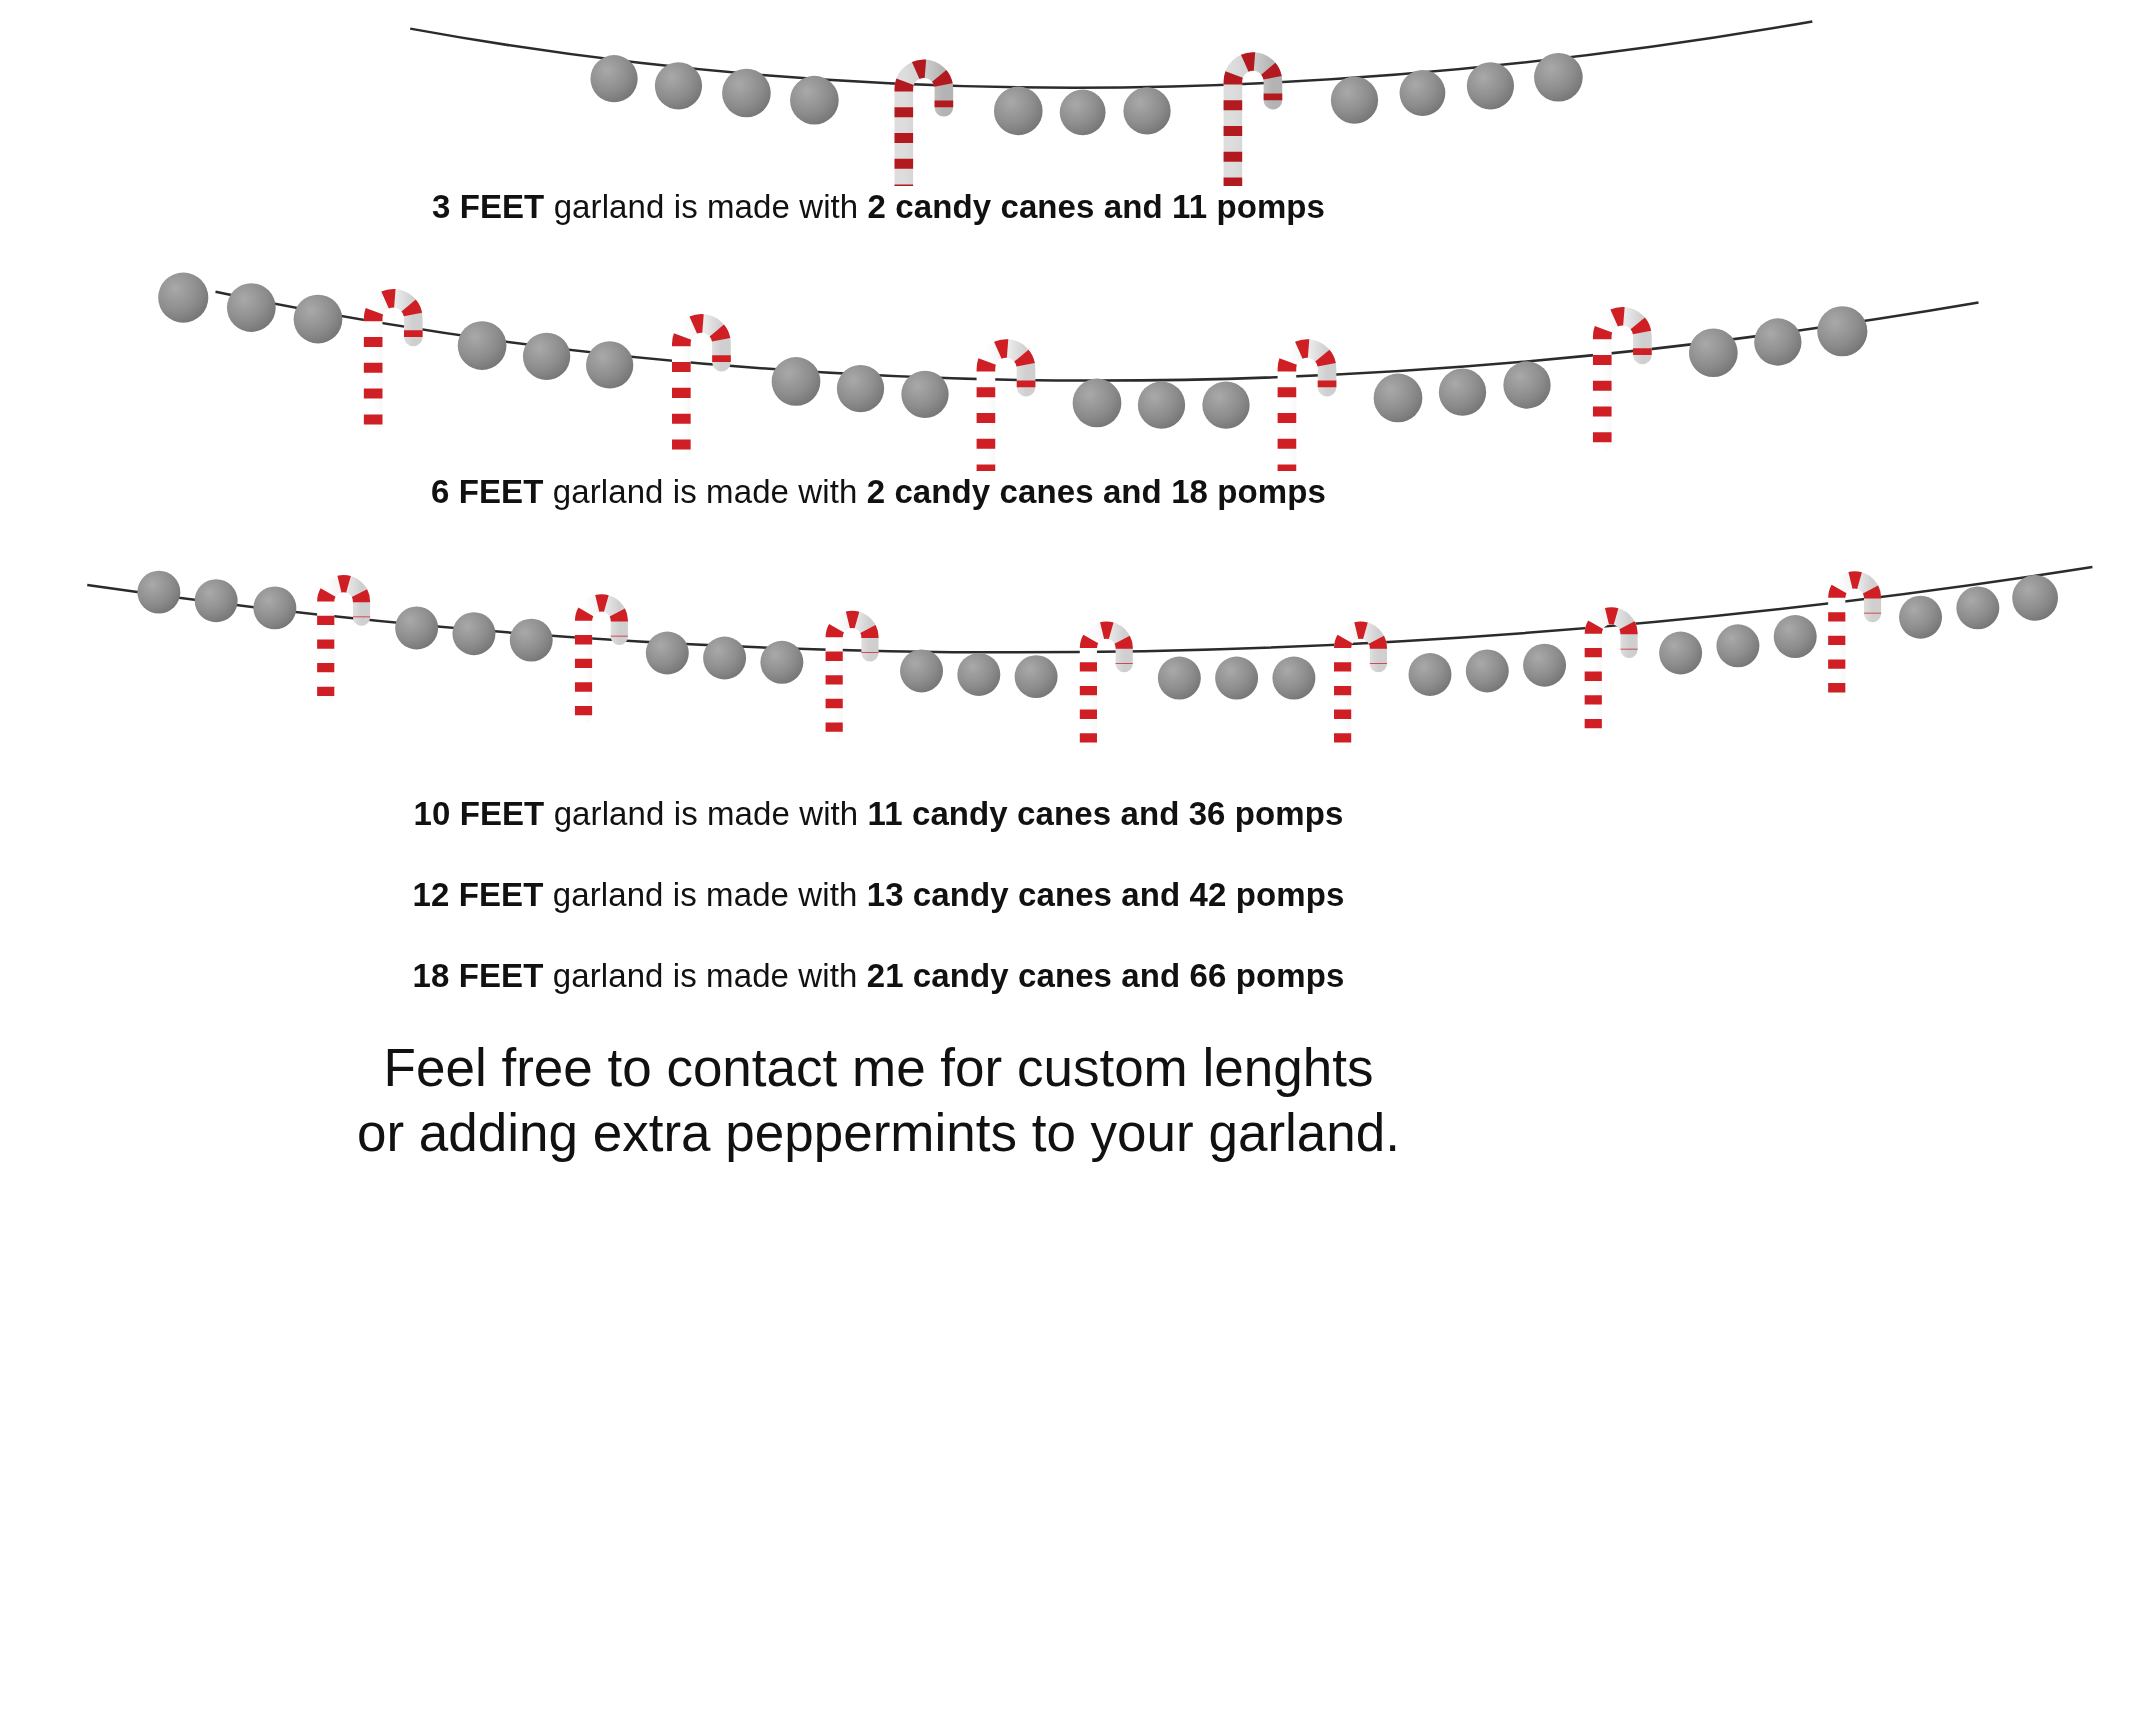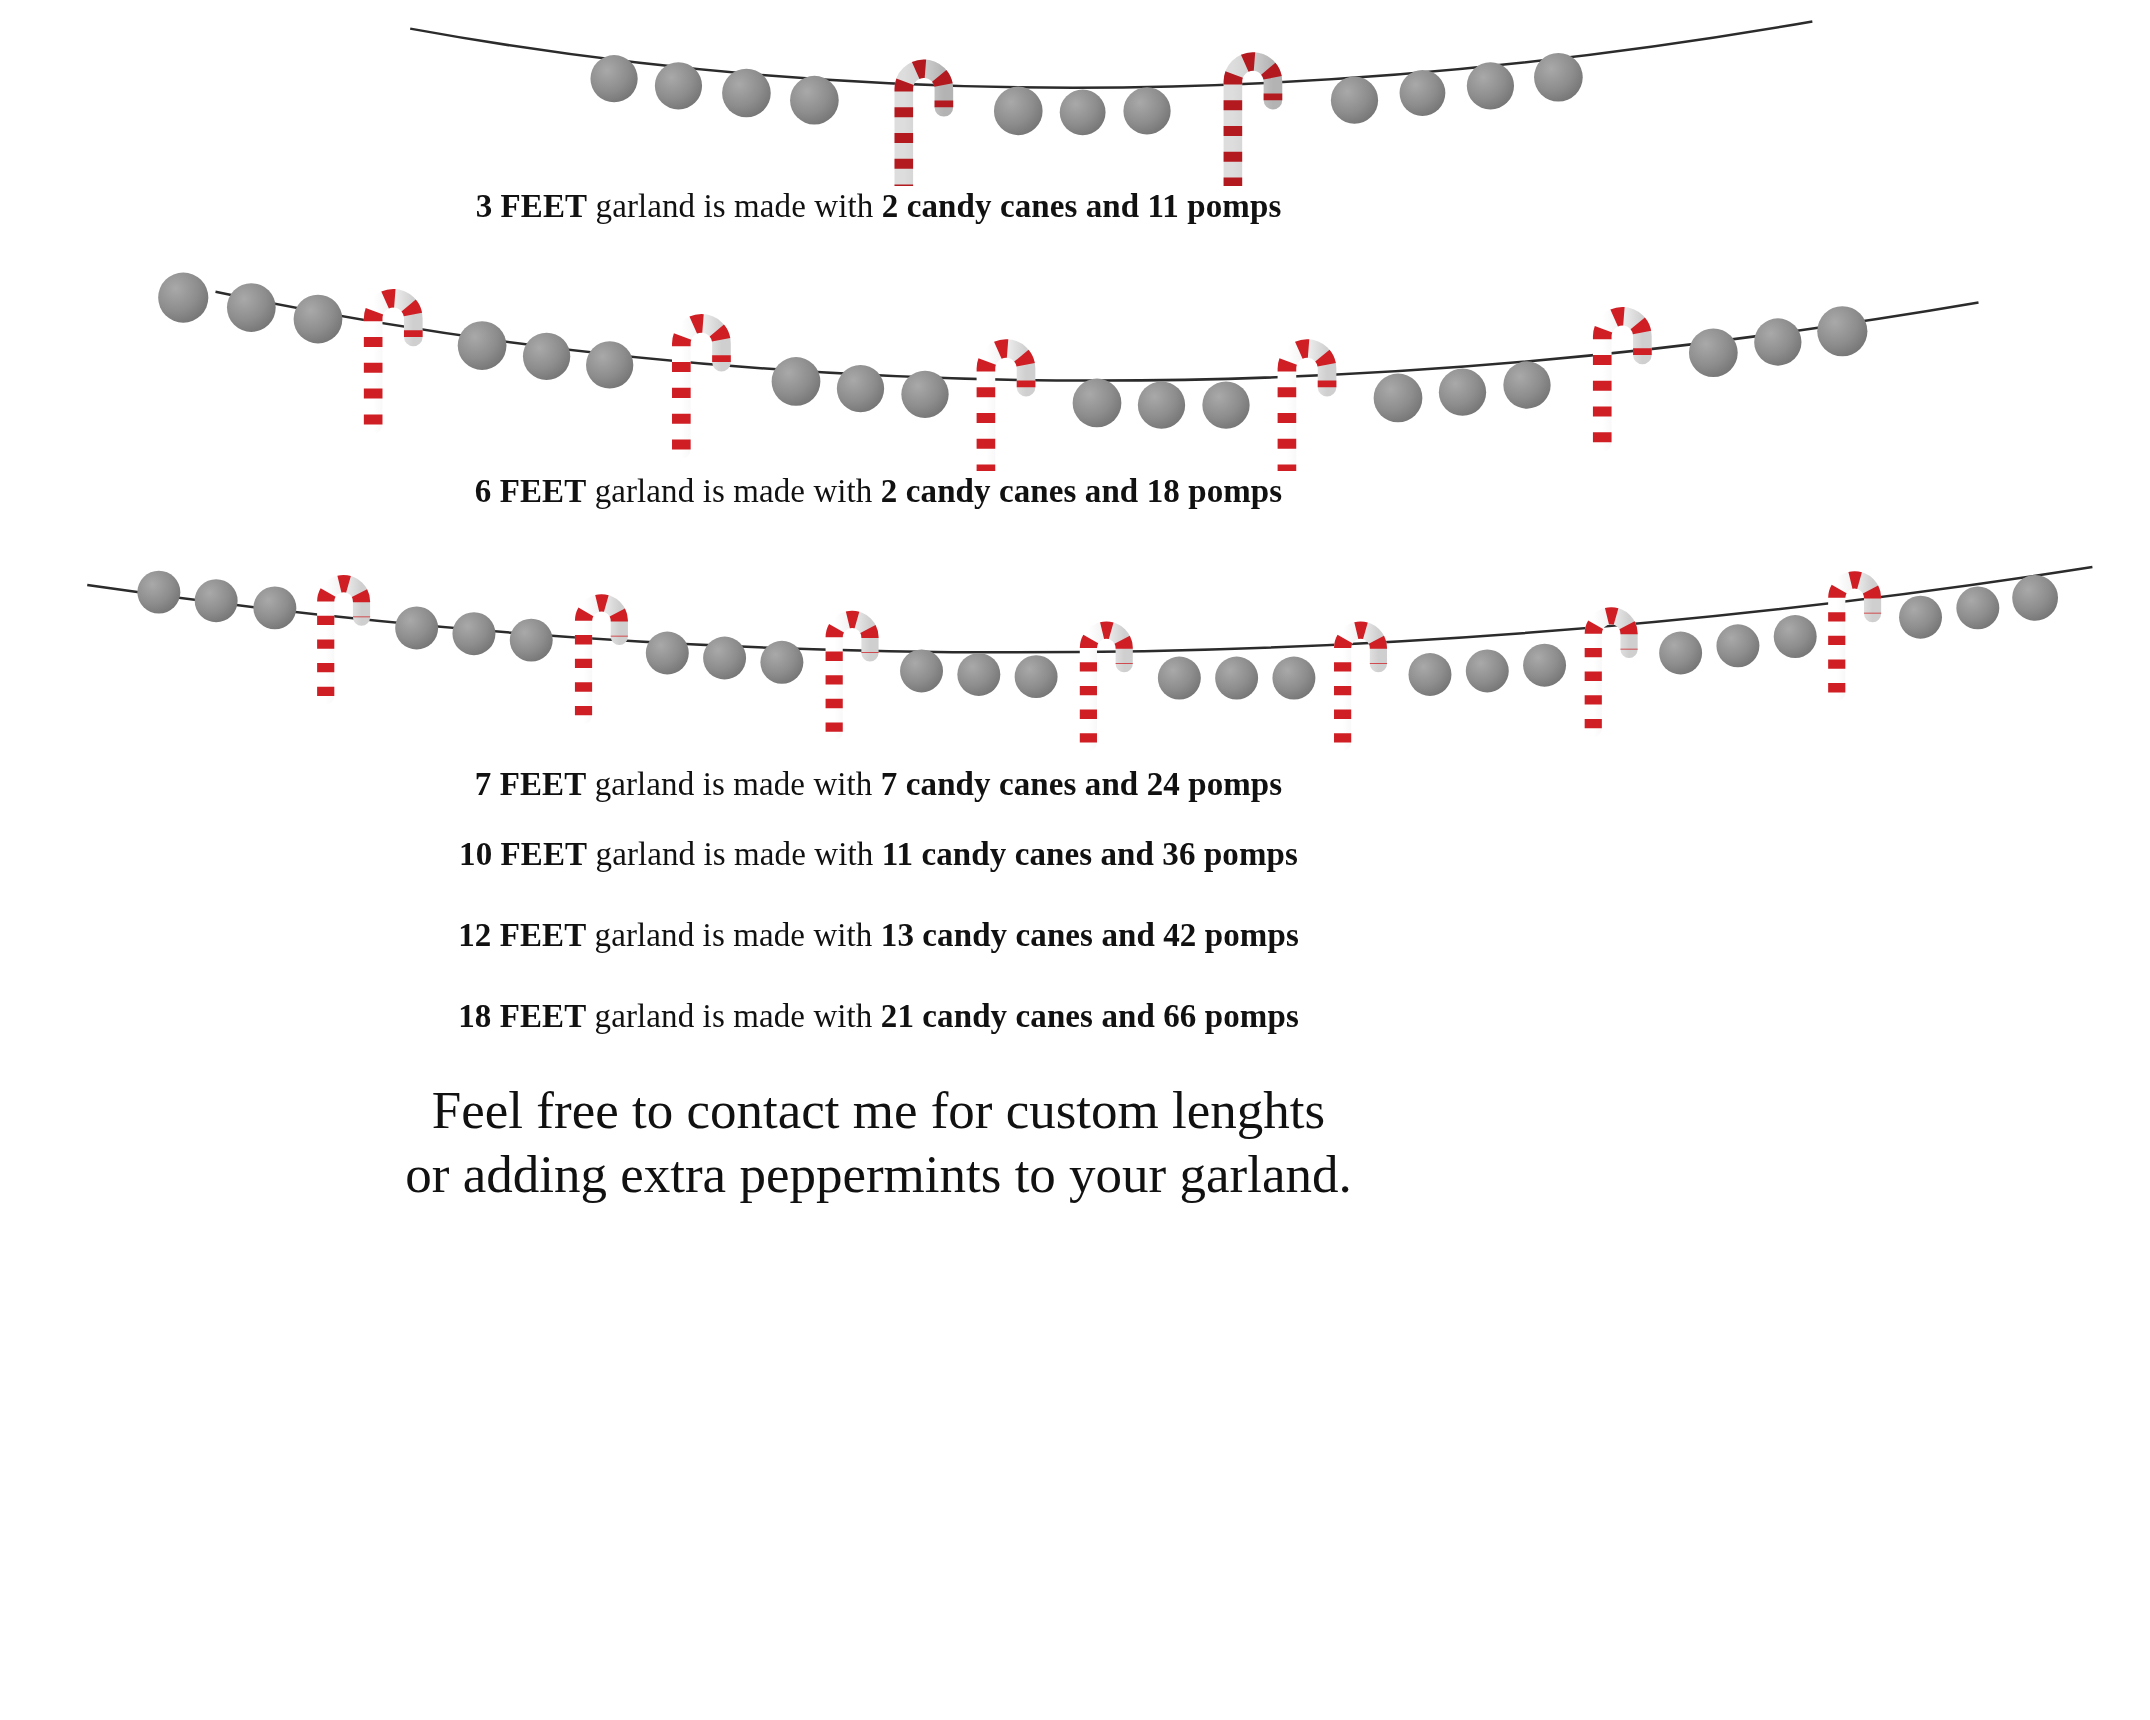--- a/index.html
+++ b/index.html
@@ -12,21 +12,20 @@
     height: 1721px;
     font-family: "Liberation Sans", sans-serif;
     color: #1a1a1a;
     overflow: hidden;
     position: relative;
   }
   .page {
     position: relative;
     width: 1757px;
     height: 1721px;
-    font-family: Liberation Serif, serif;
   }
 
   
   .garland-block {
     position: relative;
     width: 2151px;
   }
   .garland-svg {
     display: block;
   }
@@ -244,23 +243,20 @@
         <path d="M18 180 L18 48 A25 25 0 0 1 68 48 L68 70" fill="none" stroke="url(#caneG)" stroke-width="24" stroke-linecap="round"></path>
         <path d="M18 180 L18 48 A25 25 0 0 1 68 48 L68 70" fill="none" stroke="#cf1f25" stroke-width="24" stroke-linecap="butt" stroke-dasharray="13 20"></path>
       </g>
 
       <circle cx="2680" cy="105" r="30" fill="url(#pompG)"></circle>
       <circle cx="2760" cy="92" r="30" fill="url(#pompG)"></circle>
       <circle cx="2840" cy="78" r="32" fill="url(#pompG)"></circle>
     </svg>
   </div>
 
-  <div class="caption">
-    <span class="b">7 FEET</span><span class="n"> garland is made with </span><span class="b">7 candy canes and 24 pomps</span>
-  </div>
 
   <div class="list-block">
 
     <div class="caption">
       <span class="b">10 FEET</span><span class="n"> garland is made with </span><span class="b">11 candy canes and 36 pomps</span>
     </div>
 
     <div class="caption">
       <span class="b">12 FEET</span><span class="n"> garland is made with </span><span class="b">13 candy canes and 42 pomps</span>
     </div>

